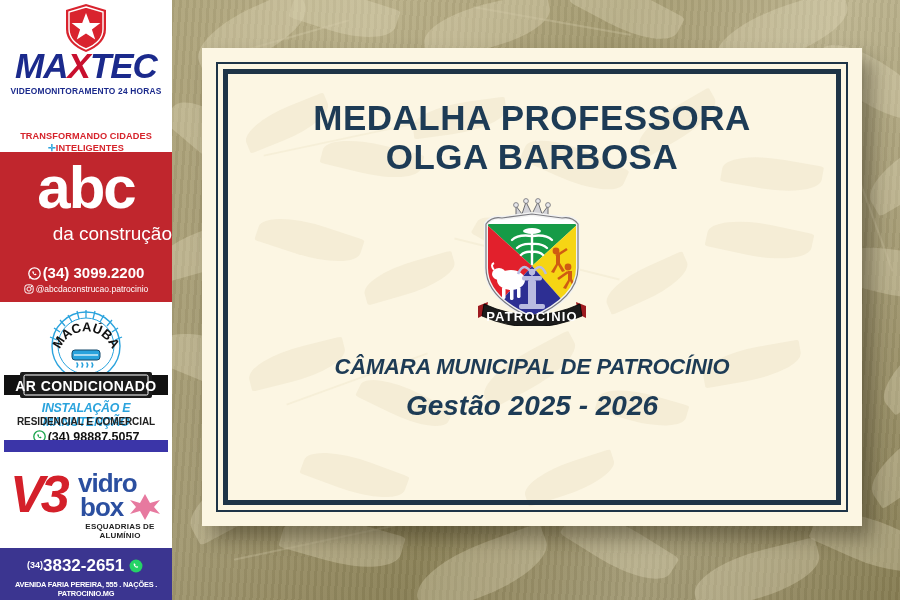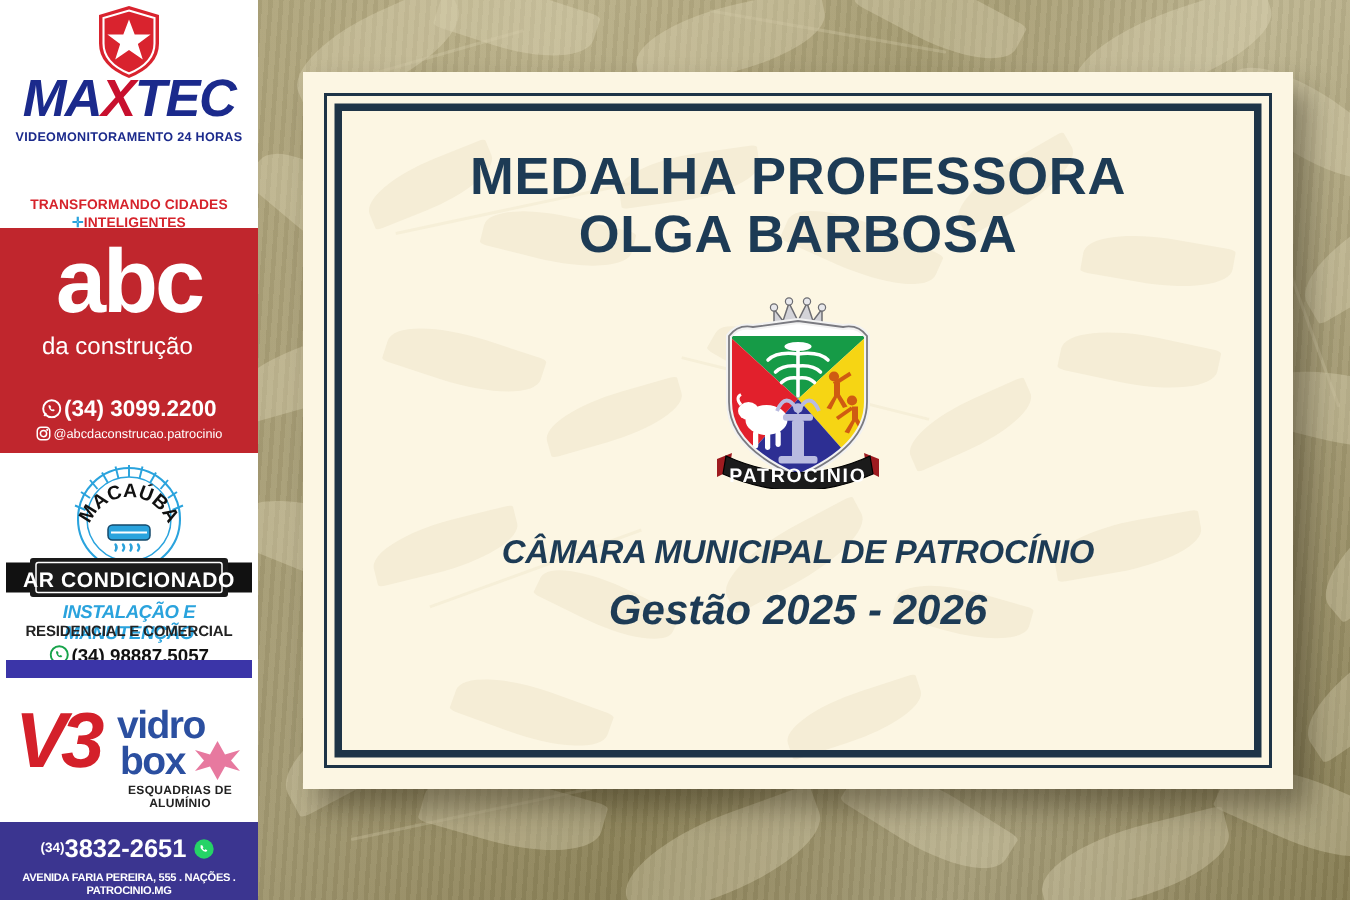--- a/index.html
+++ b/index.html
@@ -36,22 +36,22 @@
     font-size:9.2px;font-weight:bold;color:#d6232b;letter-spacing:.1px;line-height:12px;margin-top:32px;}
   .mx-cross{color:#2aa3dd;font-weight:bold;}
   .mx-phone{position:absolute;top:125px;left:0;right:0;text-align:center;
     font-size:13px;font-weight:bold;color:#1b2a8c;}
   .mx-phone .ddd{font-size:8px;vertical-align:2px;}
 
   
   .ad-abc{height:150px;background:#c0262d;color:#fff;}
   .abc-big{position:absolute;top:6px;left:0;right:0;text-align:center;
     font-size:60px;font-weight:bold;line-height:1;color:#fff;letter-spacing:-2px;}
-  .abc-sub{position:absolute;top:72px;left:0;right:0;text-align:left;
-    font-size:16px;color:#fff;line-height:1;padding-left:28px;}
+  .abc-sub{position:absolute;top:72px;left:0;right:0;text-align:right;
+    font-size:19px;color:#fff;line-height:1;padding-left:28px;}
   .abc-city{position:absolute;top:95px;left:0;right:0;text-align:center;
     font-size:12.5px;color:#fff;font-weight:bold;}
   .abc-phone{position:absolute;top:112px;left:0;right:0;text-align:center;
     font-size:15px;color:#fff;font-weight:bold;}
   .abc-insta{position:absolute;top:132px;left:0;right:0;text-align:center;
     font-size:8.5px;color:#fff;}
   .ico-inline{display:inline-block;vertical-align:-2px;margin-right:2px;}
 
   
   .ad-macauba{height:150px;background:#ffffff;}

